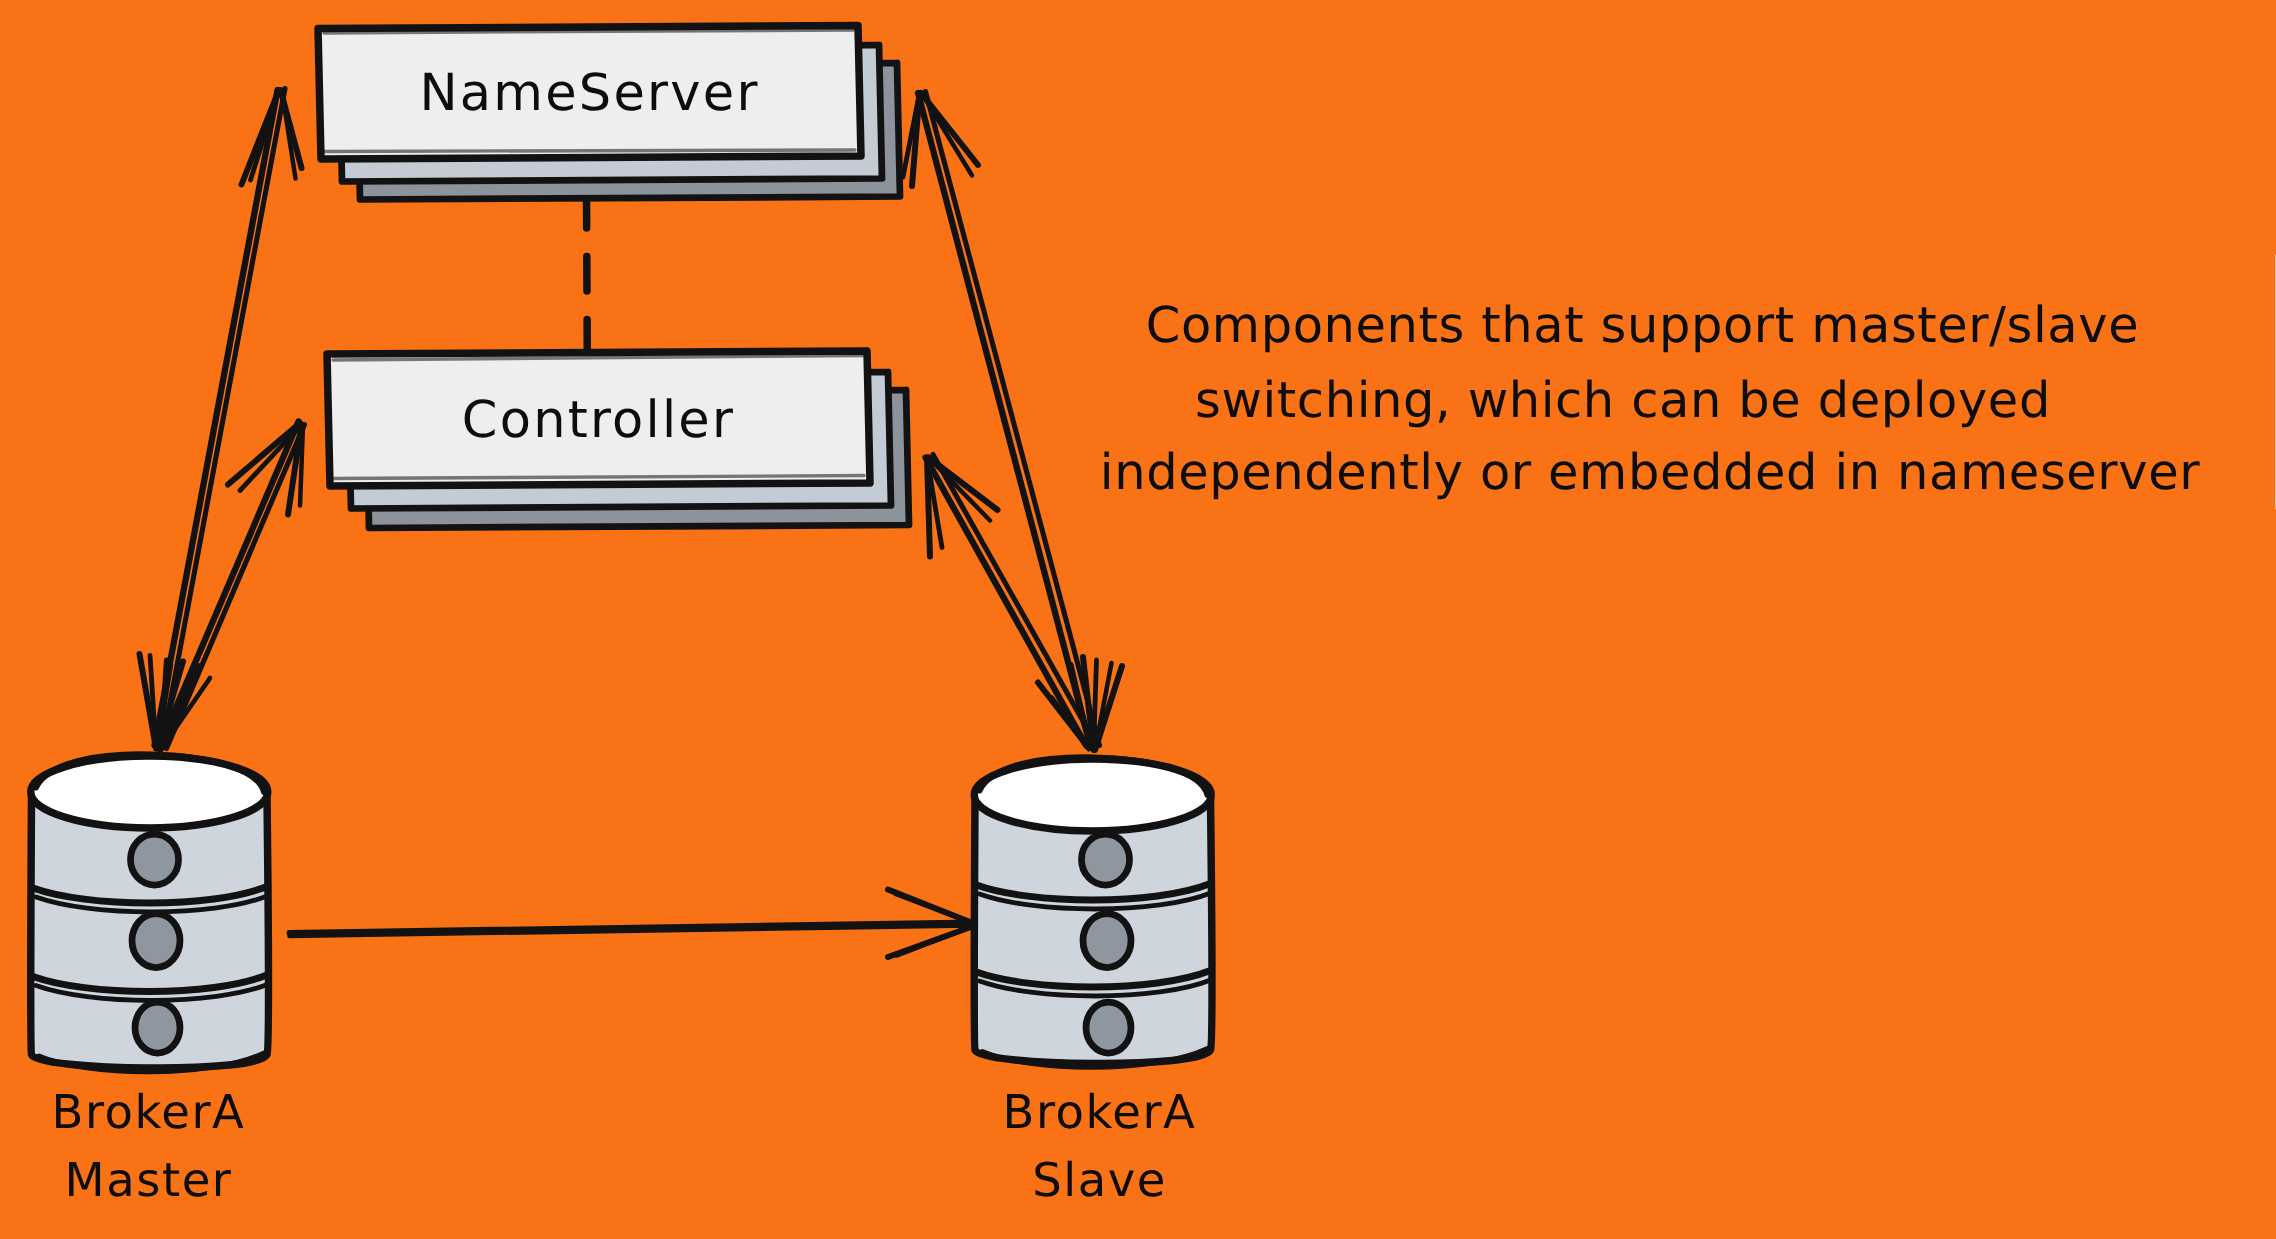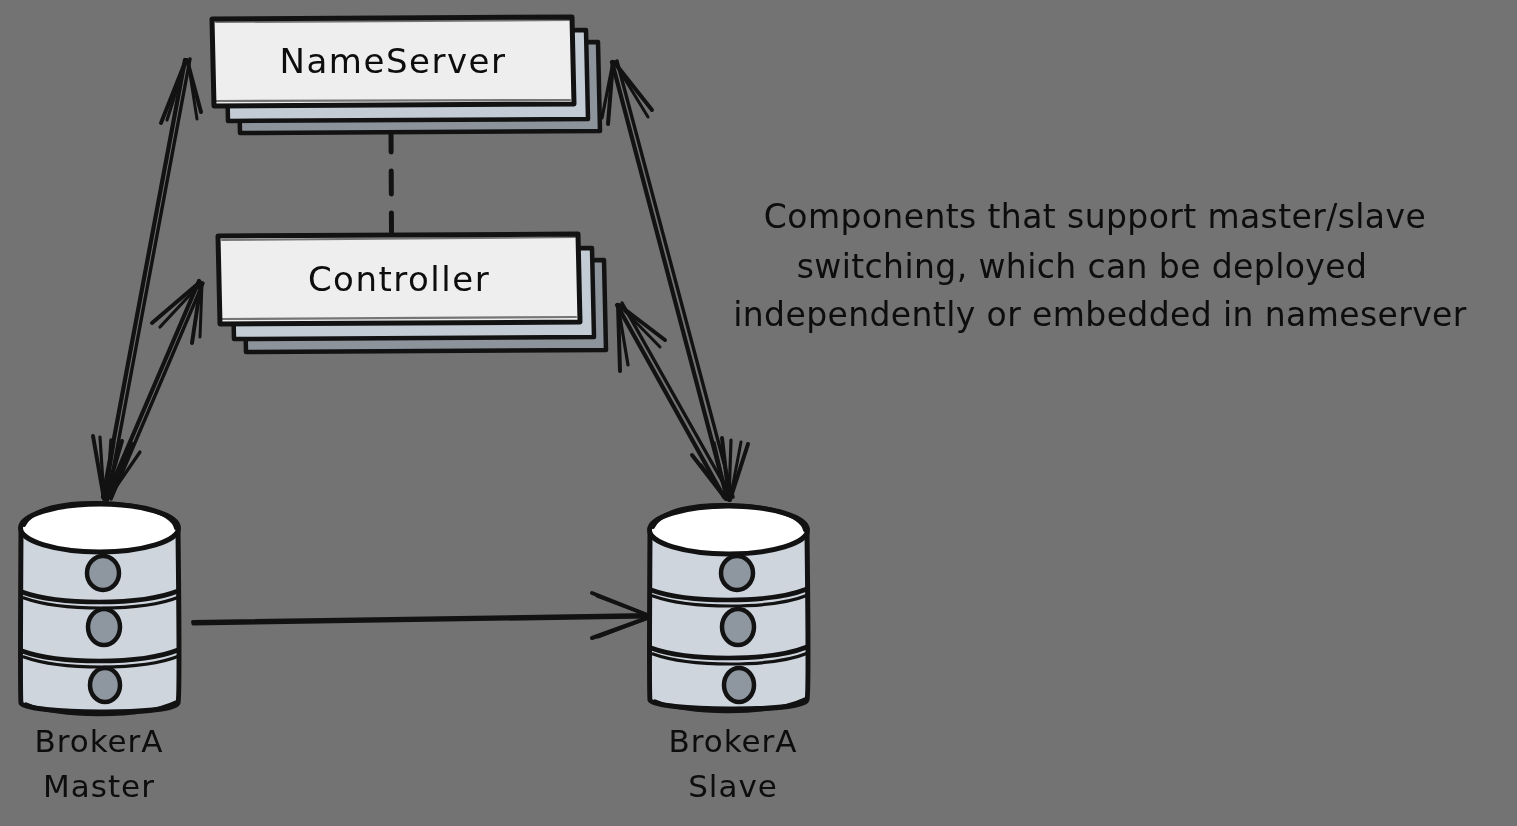--- a/index.html
+++ b/index.html
@@ -4,21 +4,21 @@
 <style>
   html, body {
     margin: 0;
     padding: 0;
     background: #ffffff;
   }
   #canvas-root {
     position: relative;
     width: 1517px;
     height: 826px;
-    background: #737373;
+    background: #f97316;
     overflow: hidden;
     font-family: "DejaVu Sans", sans-serif;
   }
   #diagram-svg {
     position: absolute;
     left: 0;
     top: 0;
     width: 1517px;
     height: 826px;
   }

